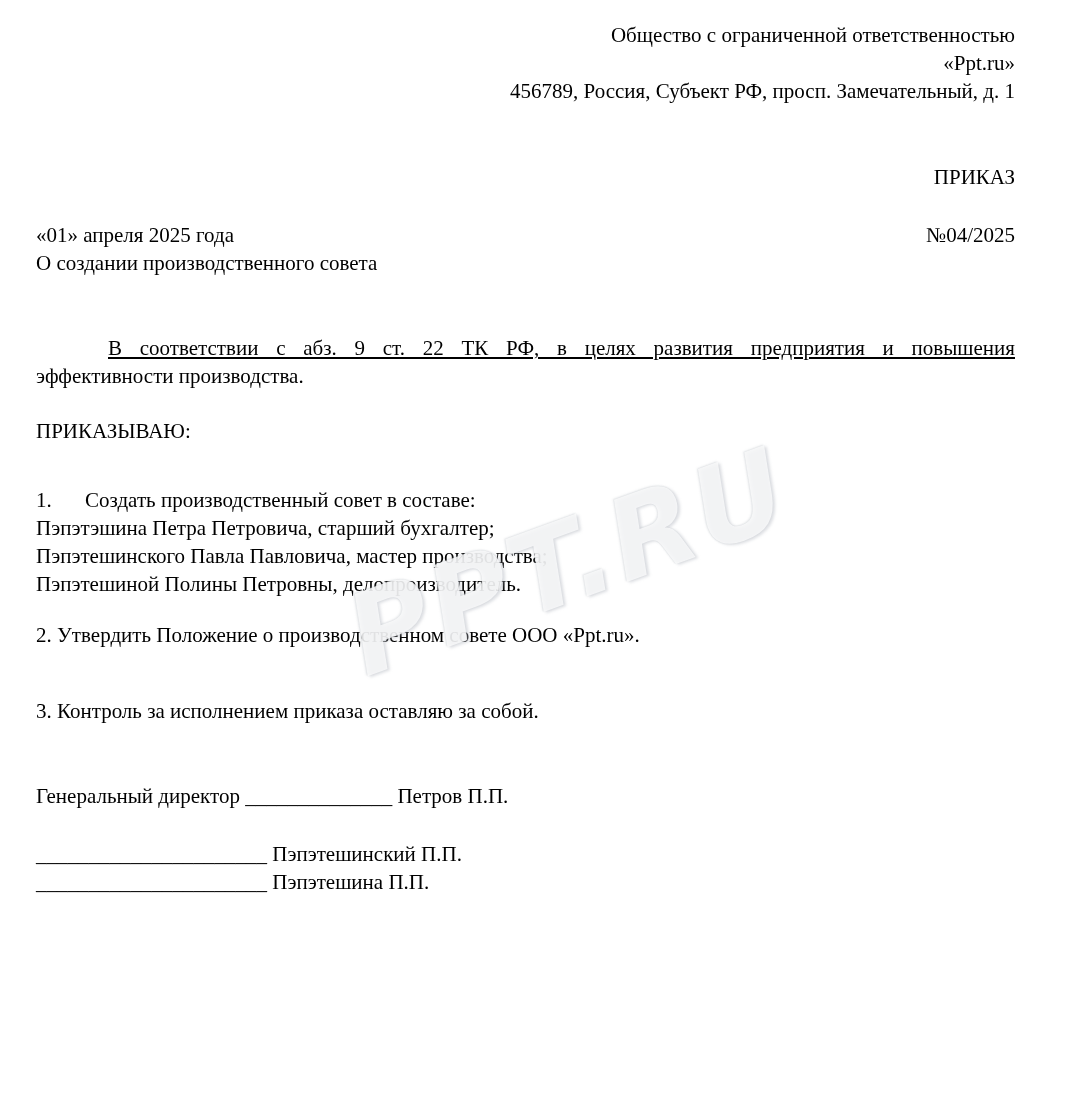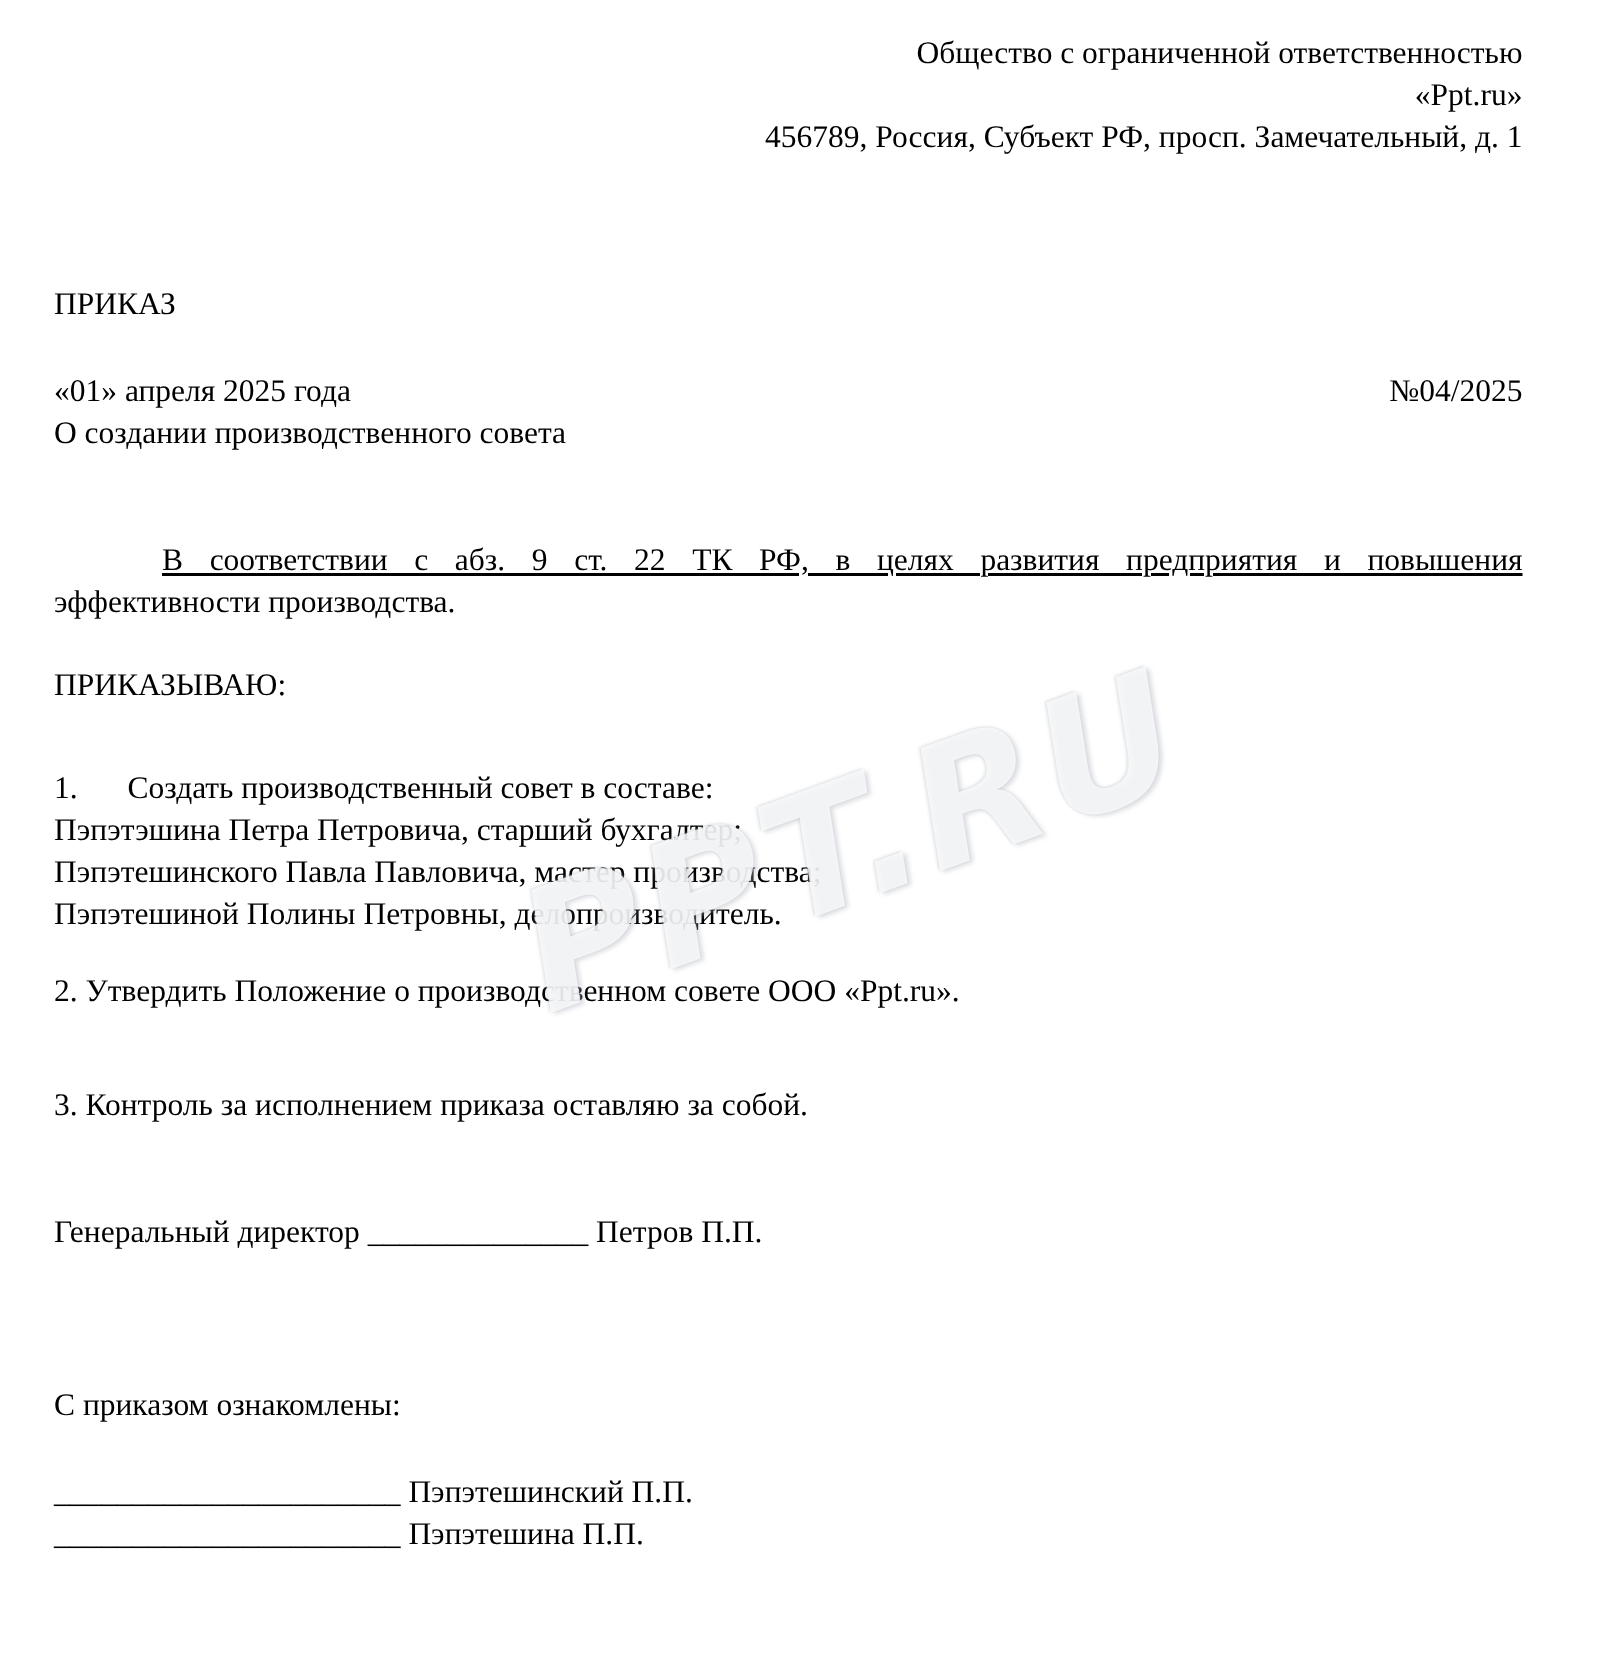--- a/index.html
+++ b/index.html
@@ -14,21 +14,21 @@
     width: 1067px; height: 1117px;
     overflow: hidden;
     background: #ffffff;
   }
   .content {
     position: relative;
     z-index: 1;
     padding: 21px 52px 0 36px;
   }
   .center { text-align: right; }
-  .doc-title { text-align: left; margin-top: 83px; }
+  .doc-title { text-align: right; margin-top: 58px; }
   .date-row { display: flex; justify-content: space-between; margin-top: 30px; }
   .subject { }
   .intro { margin-top: 57px; }
   .intro-l1 { text-align: justify; text-align-last: justify; text-indent: 72px; white-space: normal; text-decoration: underline; }
   .decree-word { margin-top: 27px; }
   .item-1 { margin-top: 41px; }
   .item-1 .num { display: inline-block; width: 49px; }
   .item-2 { margin-top: 23px; }
   .item-3 { margin-top: 48px; }
   .director-row { margin-top: 57px; }
@@ -96,21 +96,20 @@
     <div class="item-2">2. Утвердить Положение о производственном совете ООО «Ppt.ru».</div>
 
     <div class="item-3">3. Контроль за исполнением приказа оставляю за собой.</div>
 
     <div class="director-row">
       <span>Генеральный директор</span>
       <span>______________</span>
       <span>Петров П.П.</span>
     </div>
 
-    <div class="ack-label">С приказом ознакомлены:</div>
 
     <div class="ack-list">
       <div>
         <span>______________________</span>
         <span>Пэпэтешинский П.П.</span>
       </div>
       <div>
         <span>______________________</span>
         <span>Пэпэтешина П.П.</span>
       </div>

